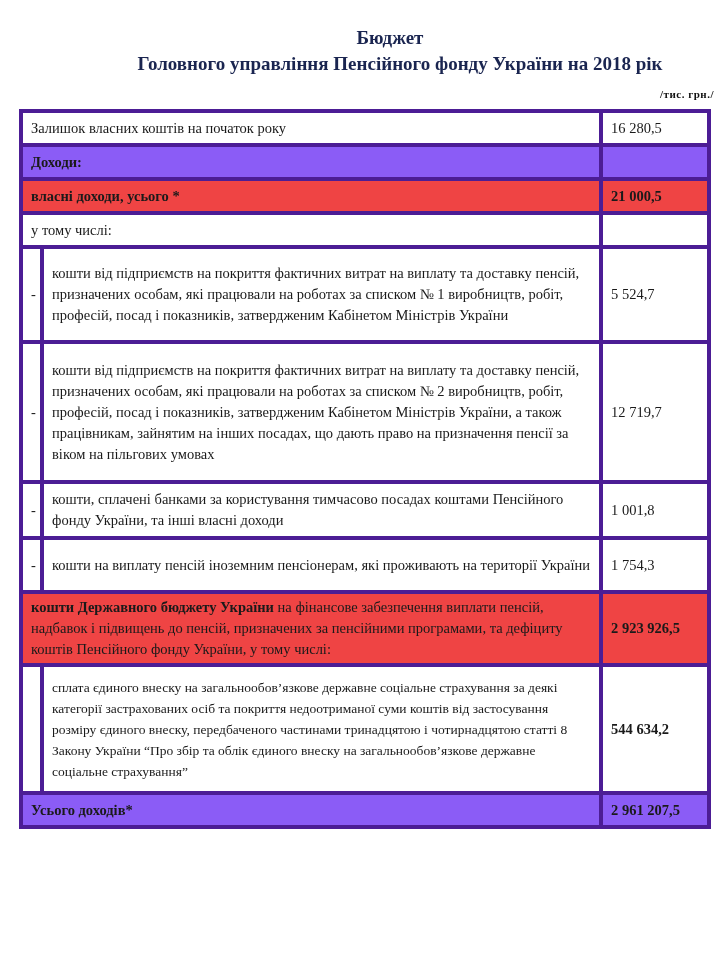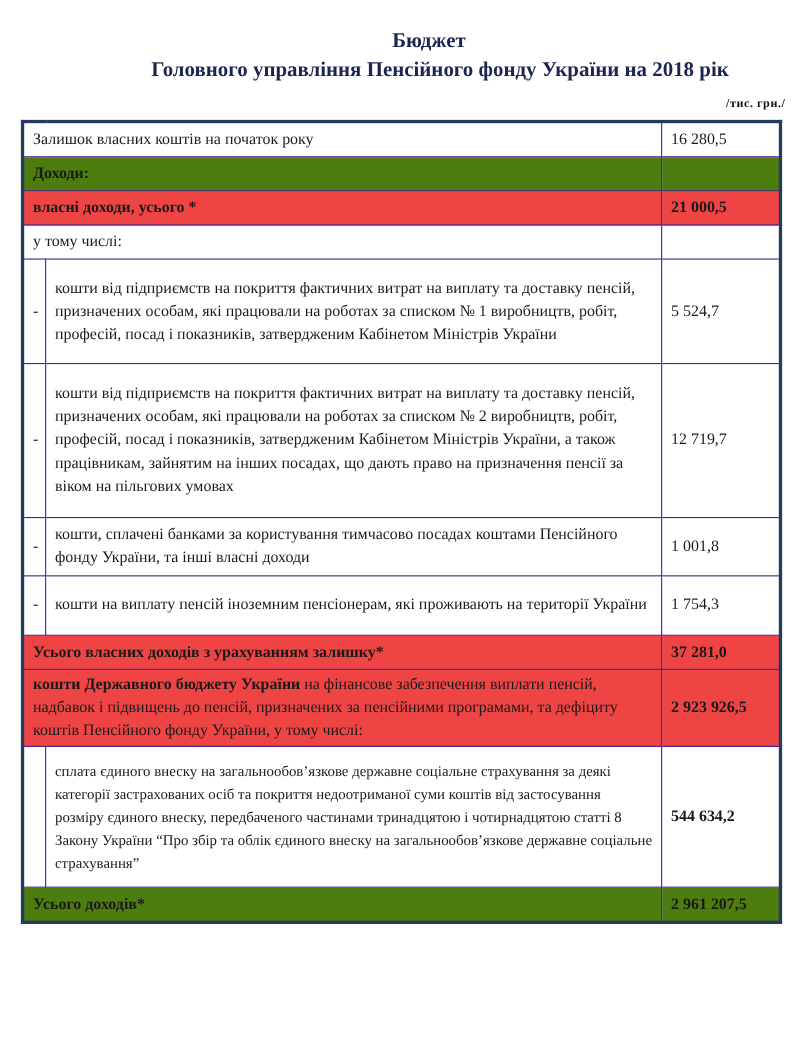--- a/index.html
+++ b/index.html
@@ -2,24 +2,24 @@
 <html><head>
 <meta charset="utf-8">
 <style>
   html, body { margin:0; padding:0; background:#ffffff; }
   body { width:720px; height:960px; position:relative; font-family:"Liberation Serif", "DejaVu Serif", serif; color:#1a1a1a; overflow:hidden; }
   .title { position:absolute; left:0; width:720px; text-align:center; color:#1a2550; font-weight:bold; font-size:19px; }
   .t1 { top:27px; left:30px; }
   .t2 { top:53px; left:40px; }
   .unit { position:absolute; right:6px; top:88px; font-size:11px; font-weight:bold; color:#111; letter-spacing:0.5px; }
   table.budget { position:absolute; left:19px; top:109px; width:692px; border-collapse:collapse; border:3px solid #243a5e; table-layout:fixed; }
-  table.budget td { border:1px solid #4c1d95; font-size:14.5px; line-height:21px; vertical-align:middle; padding:0 8px;margin-top:16px; }
+  table.budget td { border:4px solid #4c1d95; font-size:14.5px; line-height:21px; vertical-align:middle; padding:0 8px;margin-top:16px; }
   td.val { width:92px; text-align:left; padding-right:6px; }
   td.dash { width:4px; text-align:center; vertical-align:top; padding:5px 4px; }
-  .teal td { background:#4d7c0f; }
+  .teal td { background:#8b5cf6; }
   .lav td { background:#ef4444; }
   .b { font-weight:bold; }
   .h32 td { height:30px; }
   .sub td.txt { font-size:13.5px; line-height:21px; padding:4px 8px; }
   .item td.txt { padding:5px 8px; }
   .total td { border-top:3px solid #243a5e; }
 </style>
 </head>
 <body>
 
@@ -63,24 +63,20 @@
   <tr class="item" style="height:51px">
     <td class="dash">-</td>
     <td class="txt">кошти, сплачені банками за користування тимчасово посадах коштами Пенсійного фонду України, та інші власні доходи</td>
     <td class="val">1 001,8</td>
   </tr>
   <tr class="item" style="height:54px">
     <td class="dash">-</td>
     <td class="txt">кошти на виплату пенсій іноземним пенсіонерам, які проживають на території України</td>
     <td class="val">1 754,3</td>
   </tr>
-  <tr class="h32 lav">
-    <td colspan="2" class="b">Усього власних доходів з урахуванням залишку*</td>
-    <td class="val b">37 281,0</td>
-  </tr>
   <tr class="lav" style="height:59px">
     <td colspan="2" class="txt" style="padding:3px 8px;"><b>кошти Державного бюджету України</b><span> на фінансове забезпечення виплати пенсій, надбавок і підвищень до пенсій, призначених за пенсійними програмами, та дефіциту коштів Пенсійного фонду України, у тому числі:</span></td>
     <td class="val b">2 923 926,5</td>
   </tr>
   <tr class="sub" style="height:128px">
     <td class="dash"></td>
     <td class="txt">сплата єдиного внеску на загальнообов’язкове державне соціальне страхування за деякі категорії застрахованих осіб та покриття недоотриманої суми коштів від застосування розміру єдиного внеску, передбаченого частинами тринадцятою і чотирнадцятою статті 8 Закону України “Про збір та облік єдиного внеску на загальнообов’язкове державне соціальне страхування”</td>
     <td class="val b">544 634,2</td>
   </tr>
   <tr class="h32 teal total">

